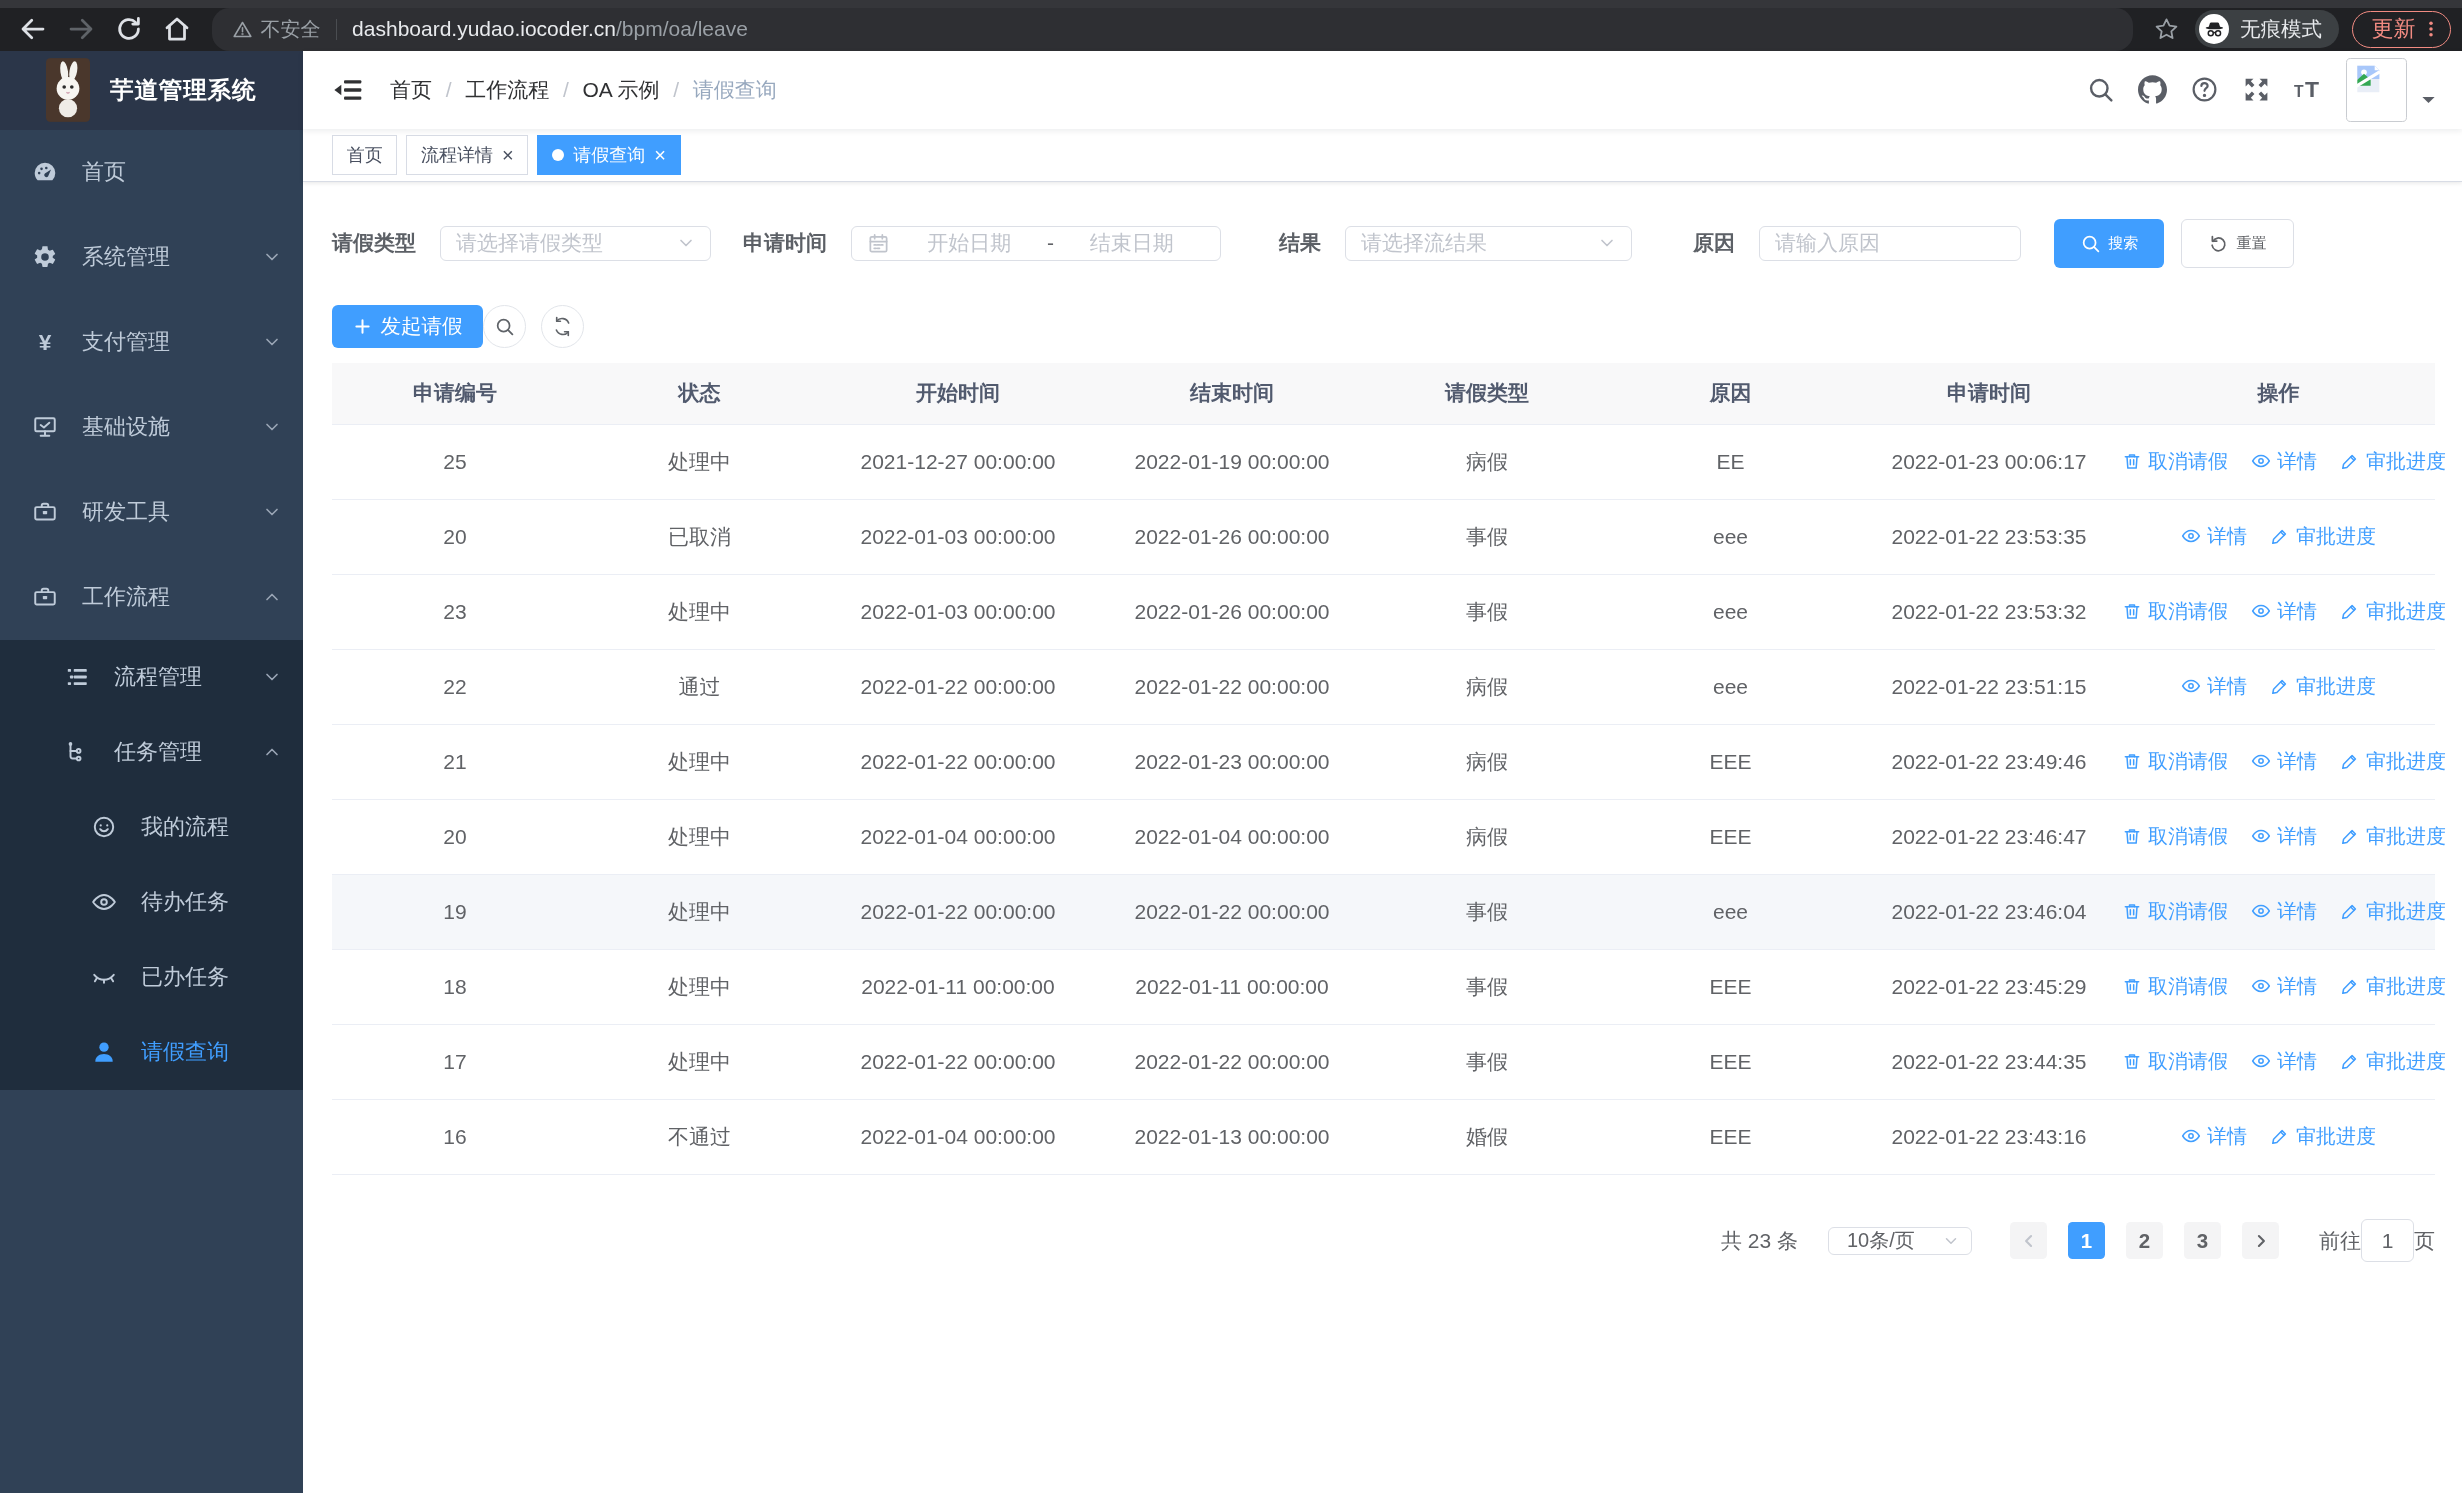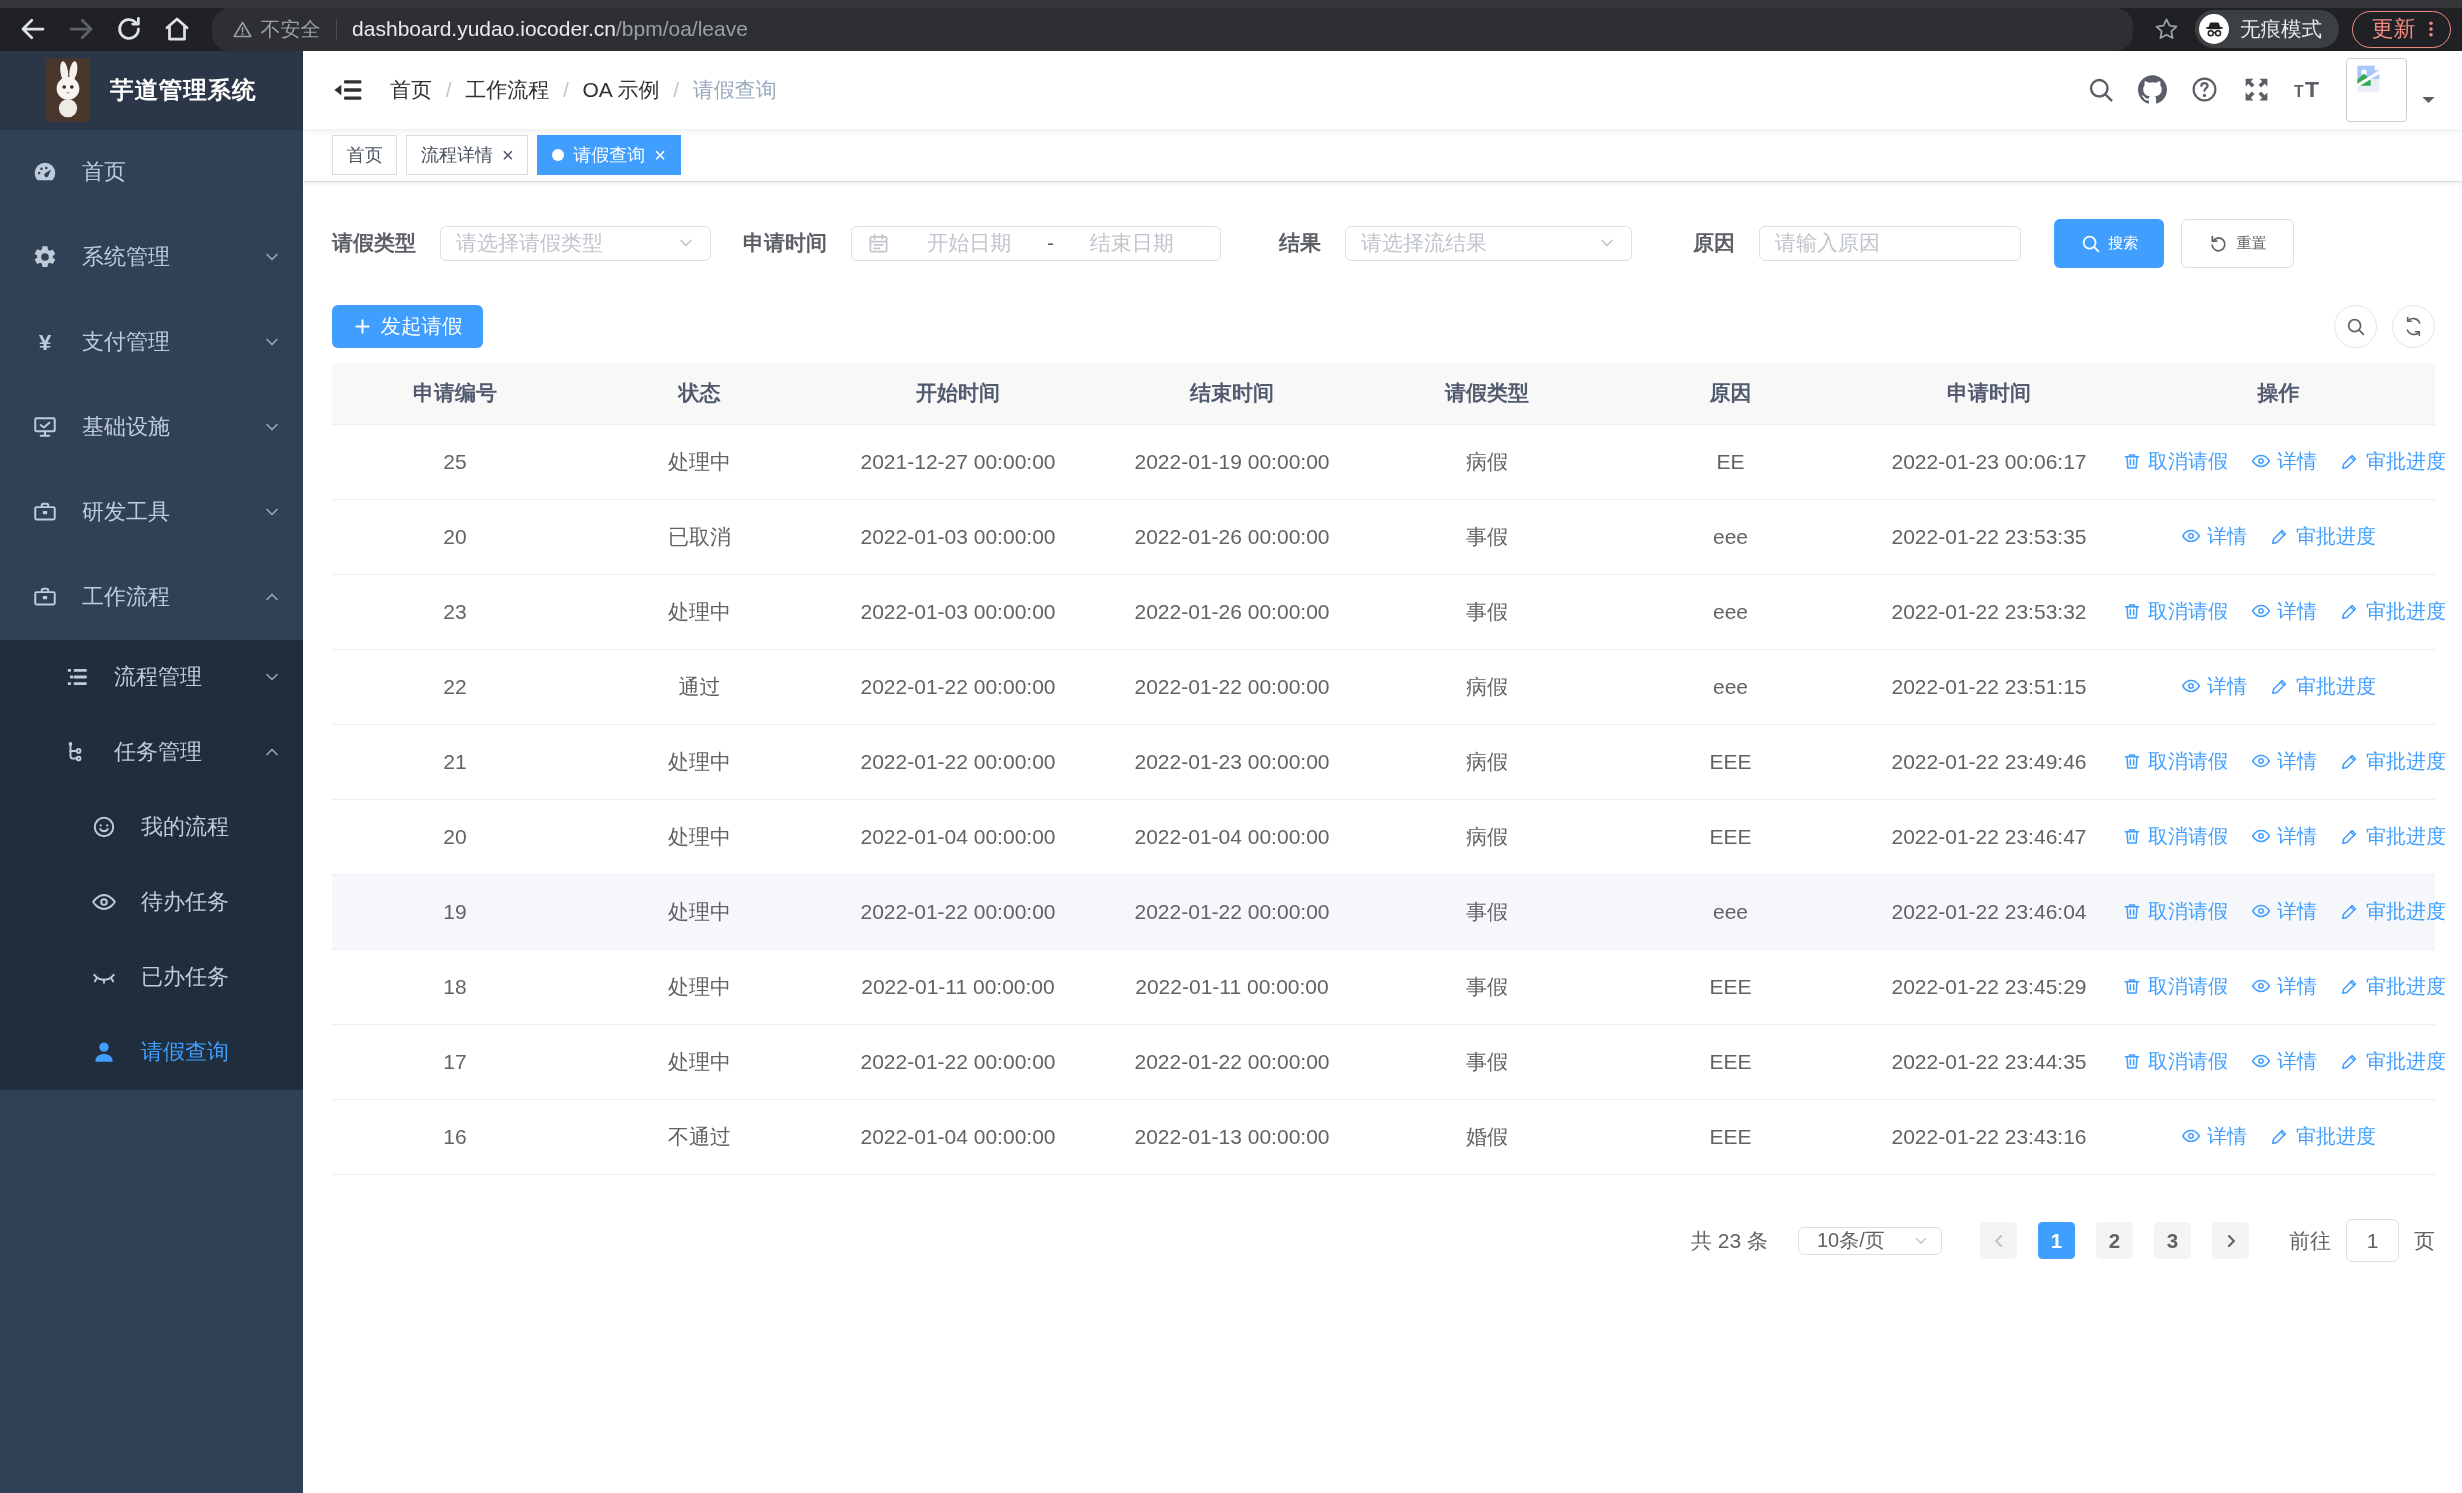--- a/index.html
+++ b/index.html
@@ -85,21 +85,21 @@
   .dash { color:#606266; padding:0 3px; }
   .reason-input { border:none; outline:none; width:100%; font-size:21px; color:#606266;
     font-family:inherit; background:transparent; }
   .reason-input::placeholder { color:#c0c4cc; }
   .btn { height:49px; border-radius:6px; display:inline-flex; align-items:center; justify-content:center;
     font-size:15px; gap:7.6px; cursor:pointer; border:none; font-family:inherit; }
   .btn-ic { width:21px; height:21px; flex-shrink:0; }
   .btn-search { background:#409eff; color:#fff; width:110px; margin-right:16.7px; }
   .btn-reset { background:#fff; border:1.5px solid #dcdfe6; color:#606266; width:113px; }
 
-  .toolbar-row { display:flex; align-items:center; justify-content:space-between; margin-top:37px; }
+  .toolbar-row { display:flex; align-items:center; justify-content:flex-start; margin-top:37px; }
   .btn-create { height:43px; padding:0 20px; font-size:20.5px; background:#409eff; color:#fff; border-radius:6px; }
   .circles { display:flex; gap:15px; }
   .circle-btn { width:43px; height:43px; border-radius:50%; border:1.5px solid #e2e5ea; background:#fff;
     display:flex; align-items:center; justify-content:center; color:#5f6368; cursor:pointer; }
   .circle-btn > span { width:21px; height:21px; display:block; }
 
   
   table { margin-top:15px; width:100%; border-collapse:collapse; table-layout:fixed; }
   th { height:62px; background:#f8f8f9; color:#515a6e; font-size:21px; font-weight:700;
     border-bottom:1.5px solid #ebeef5; text-align:center; }
@@ -115,21 +115,21 @@
   .pg-total { margin-right:30px; }
   .pg-size { width:144px; height:28px; border:1.5px solid #dcdfe6; border-radius:6px; display:flex;
     align-items:center; padding:0 10.6px 0 18px; font-size:20px; color:#606266; margin-right:38px; background:#fff; }
   .pg-size .chev { margin-left:auto; width:18px; height:18px; color:#c0c4cc; }
   .pager { display:flex; align-items:center; gap:21px; }
   .pg-btn { min-width:37px; height:37px; border-radius:4.6px; background:#f4f4f5; display:flex;
     align-items:center; justify-content:center; font-size:20.5px; font-weight:700; color:#606266; cursor:pointer; }
   .pg-btn.active { background:#409eff; color:#fff; }
   .pg-btn .arr { width:20px; height:20px; }
   .pg-btn.disabled { color:#c0c4cc; cursor:default; }
-  .pg-goto { margin-left:40px; display:flex; align-items:center; gap:15px; }
+  .pg-goto { margin-left:40px; display:flex; align-items:center; }
   .pg-input { width:53px; height:43px; border:1.5px solid #dcdfe6; border-radius:6px; text-align:center;
     font-size:21px; color:#606266; font-family:inherit; outline:none; }
 </style>
 </head>
 <body>
 
 <div>
   <div class="titlebar"></div>
   <div class="toolbar">
     <span class="bicon">

